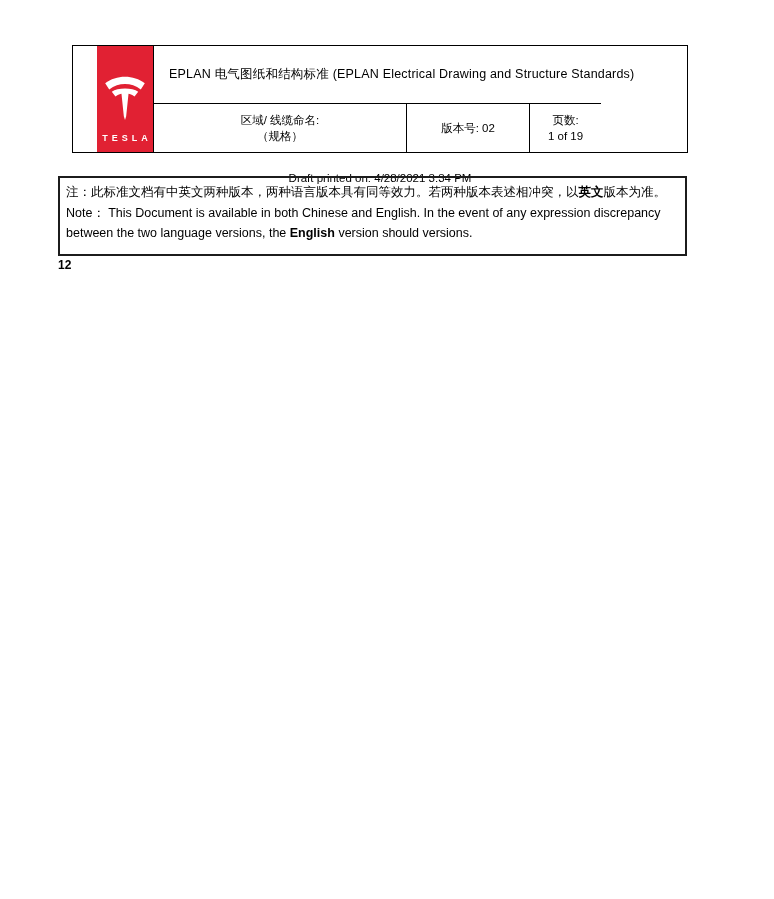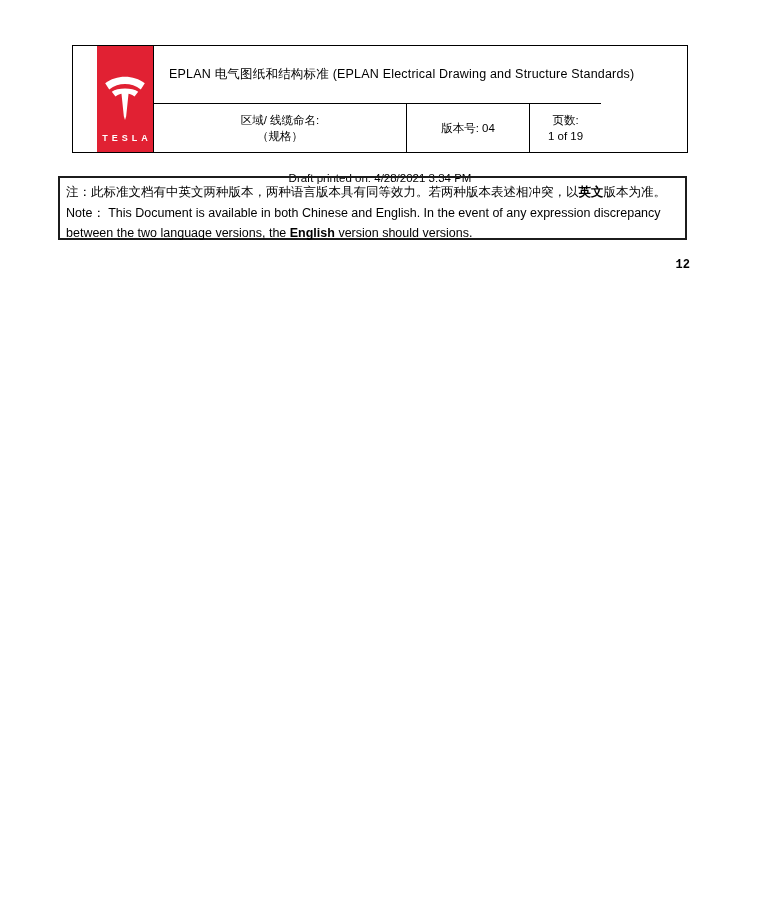--- a/index.html
+++ b/index.html
@@ -44,21 +44,21 @@
   .hcell + .hcell{ border-left:1px solid #000; }
   .hcell .line2{ font-size:11.5px; }
 
   .draft-line{
     position:absolute; left:72px; top:172px; width:616px;
     text-align:center; font-size:11.5px;
   }
 
   
   .note-box{
-    position:absolute; left:58px; top:176px; width:629px; height:64px;
+    position:absolute; left:58px; top:176px; width:629px; height:80px;
     border:2px solid #1c1c1c;
     padding:4px 8px 4px 6px;
     font-size:12.5px; line-height:20.5px;
   }
   .note-box .seg-bold{ font-weight:700; }
 
   
   .content{ position:absolute; left:58px; top:258px; width:632px; }
   .h1-row{
     margin-top:10px; display:flex; align-items:baseline;
@@ -72,21 +72,21 @@
   }
   .h2-row .h-num{ width:49px; padding-left:4px; }
   .h2-row .h-title{ letter-spacing:2px; }
 
   
   .toc{ margin-top:9px; }
   .toc-row{ display:flex; align-items:flex-end; }
   .toc-row .num{ flex:none; }
   .toc-row .title{ flex:none; white-space:nowrap; }
   .toc-row .leader{ flex:1 1 auto; margin:0 2px 3px 2px; border-bottom:1.5px dotted #000; min-width:10px; }
-  .toc-row .page{ flex:none; min-width:14px; text-align:right;font-family:Liberation Mono, monospace; }
+  .toc-row .page{ flex:none; min-width:14px; text-align:left; }
   .toc-row.l1{
     height:22px; font-size:13px; font-weight:700;
   }
   .toc-row.l1 .num{ width:22px; padding-left:2px; }
   .toc-row.l1 .leader{ border-bottom:2px dotted #000; margin-bottom:2px; }
   .toc-row.l2{ height:16px; font-size:12px; }
   .toc-row.l2 .num{ width:37px; margin-left:72px; }
   .toc-row.l2.b{ height:20px; font-weight:700; }
   .toc-row.l2.b .leader{ border-bottom:2px dotted #000; margin-bottom:2px; }
 </style>
@@ -102,21 +102,21 @@
         <path fill="#ffffff" d="M12 24.5 C 20 18.5, 40 18.5, 48 24.5 L 43 31 C 39.5 28.5, 36.5 27.5, 34.8 27.2 L 31.6 58 L 30 63 L 28.4 58 L 25.2 27.2 C 23.5 27.5, 20.5 28.5, 17 31 Z"></path>
       </svg>
       <div class="logo-wordmark">TESLA</div>
     </div>
     <div class="title-cell">EPLAN 电气图纸和结构标准  (EPLAN Electrical Drawing and Structure Standards)</div>
     <div class="hcell">
       <span>区域/ 线缆命名:</span>
       <span class="line2">（规格）</span>
     </div>
     <div class="hcell">
-      <span>版本号: 04</span>
+      <span>版本号: 02</span>
     </div>
     <div class="hcell">
       <span>页数:</span>
       <span class="line2">1 of 19</span>
     </div>
   </div>
 
   <div class="draft-line">Draft printed on: 4/28/2021 3:34 PM</div>
 
   <div class="note-box">

